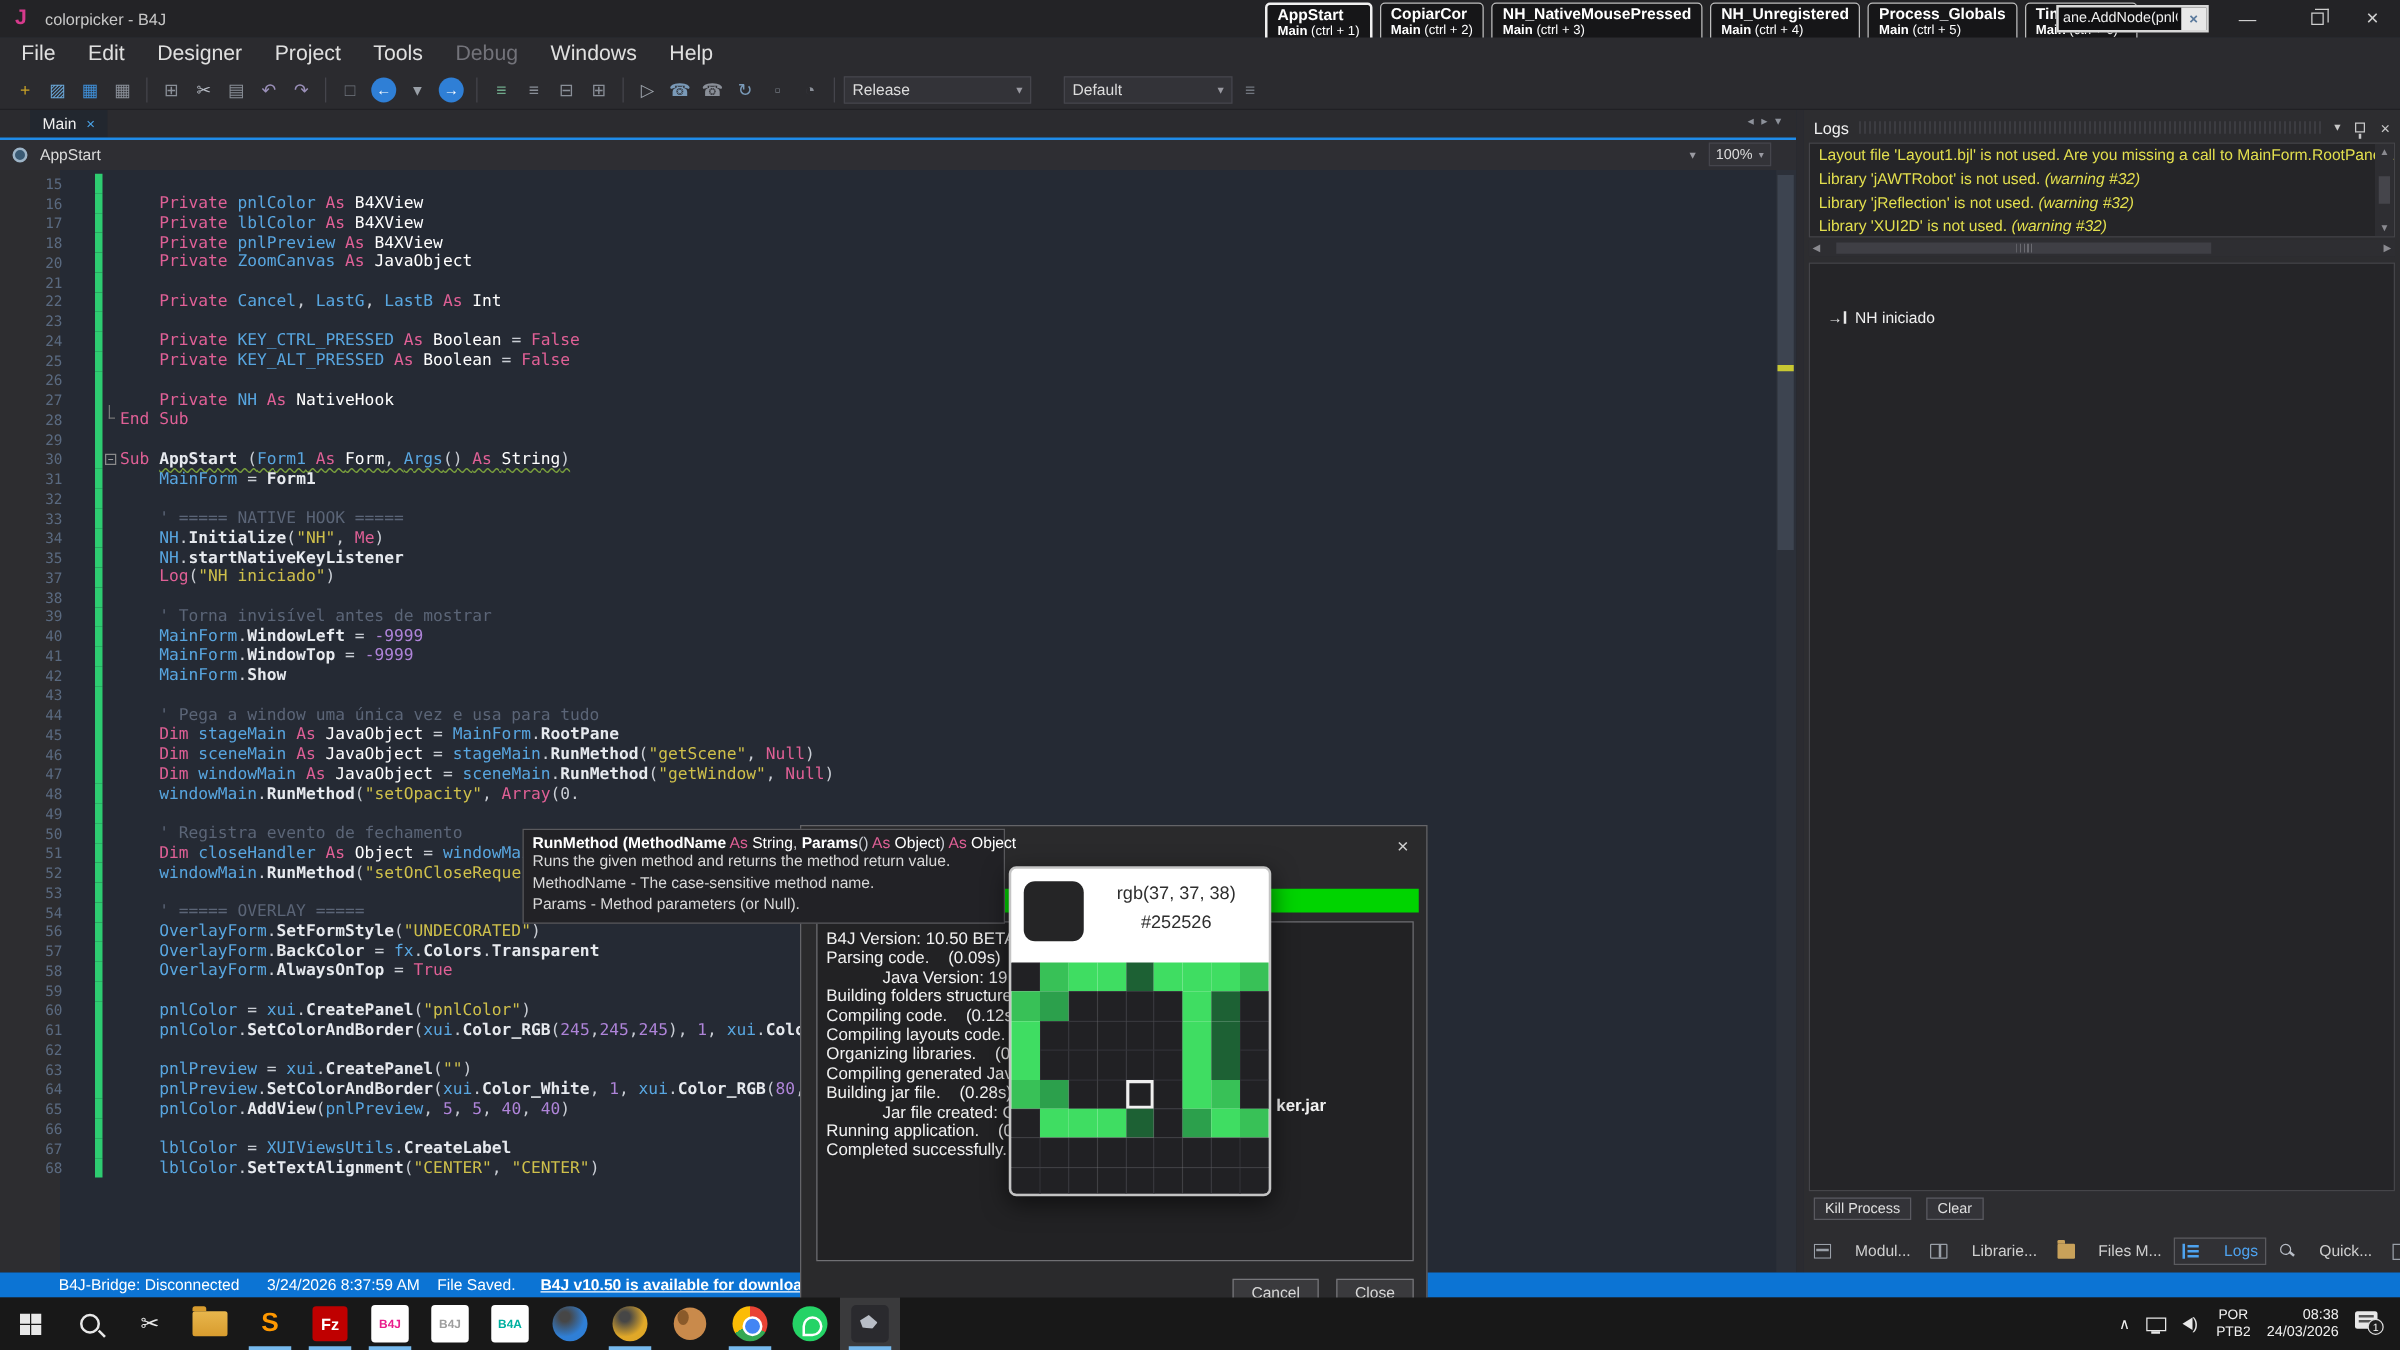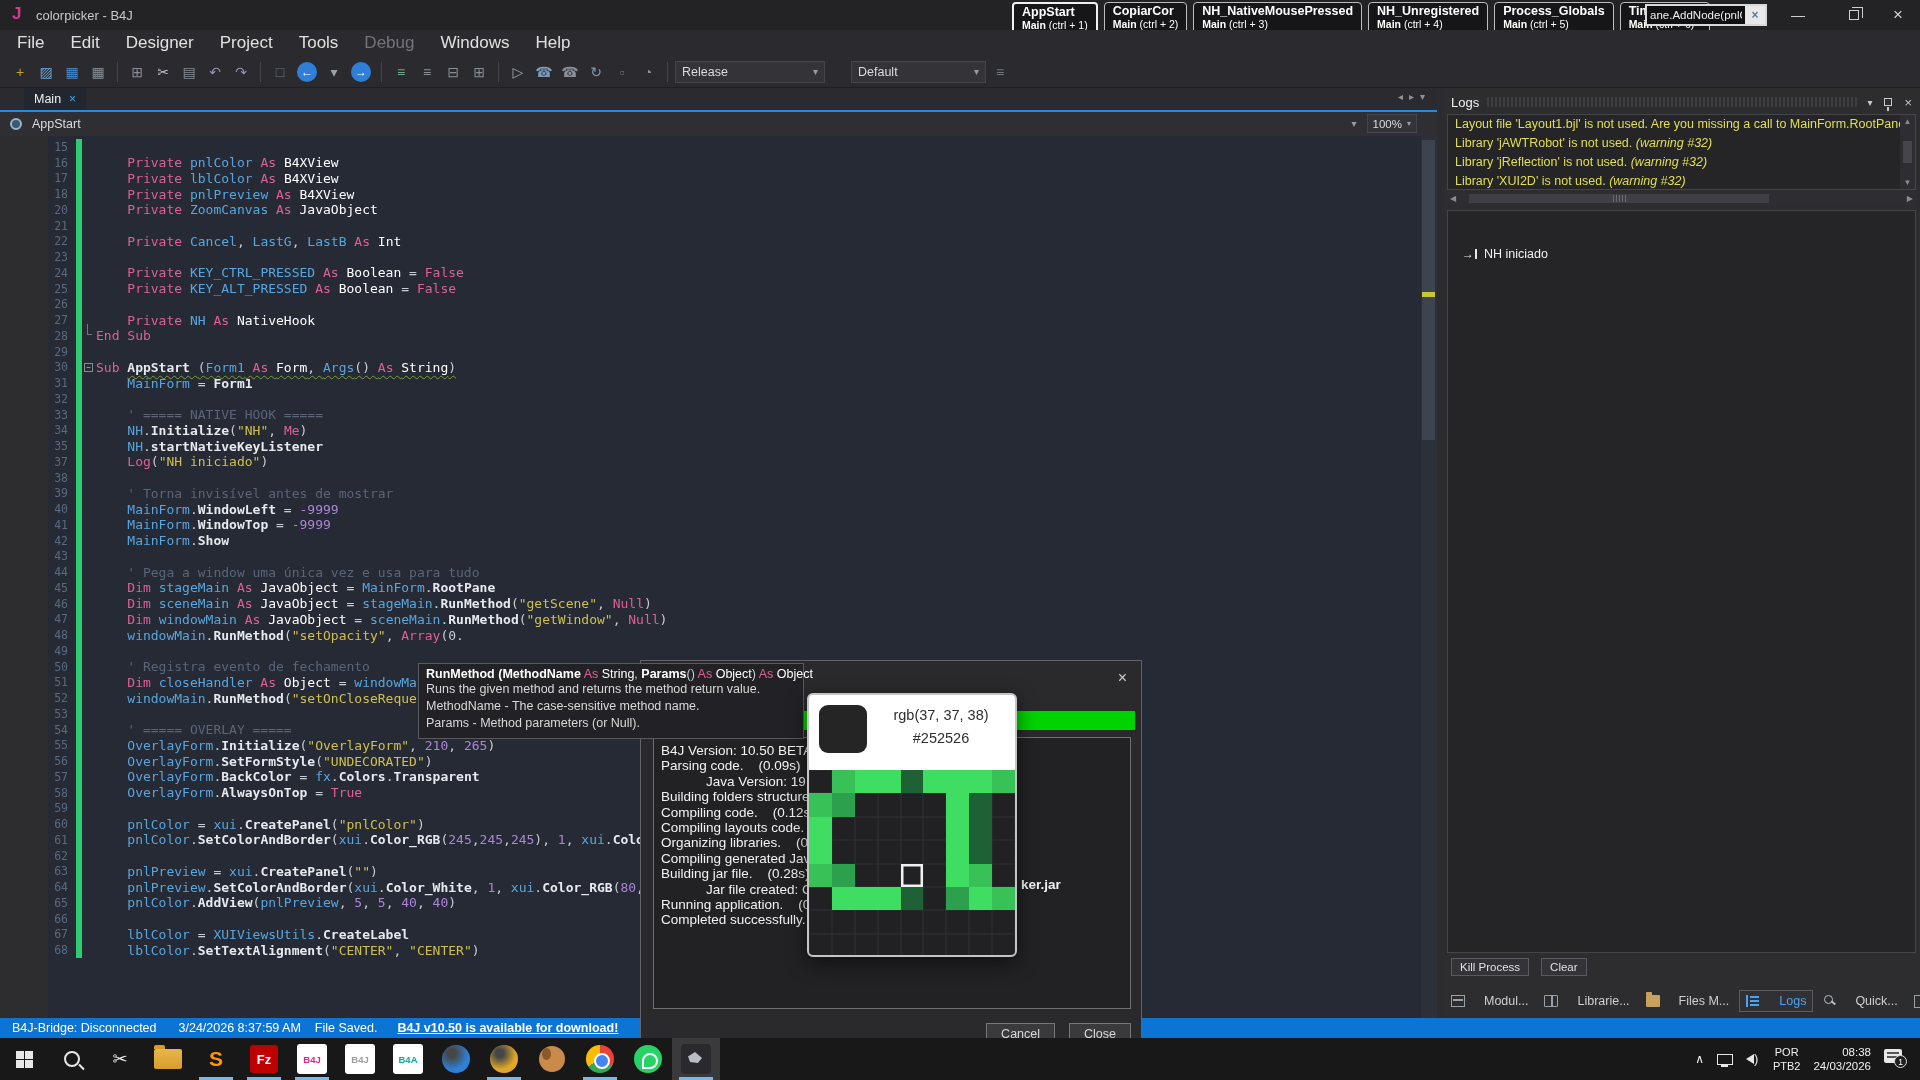--- a/index.html
+++ b/index.html
@@ -58,21 +58,21 @@
         background:#3a5a74;}
   #mod-name{margin-left:10px;font-size:12.5px;color:#dcdcdc;}
   #sub-right{position:absolute;right:20px;top:2px;display:flex;align-items:center;gap:10px;}
   #sub-caret{color:#9a9aa2;font-size:10px;}
   #zoom-box{height:19px;background:#333338;border:1px solid #45454c;color:#dcdcdc;font-size:11.5px;
         display:flex;align-items:center;padding:0 5px;gap:5px;}
   #code-wrap{position:absolute;left:0;top:48px;width:100%;height:882px;background:#252a34;overflow:hidden;}
   #margin-strip{position:absolute;left:0;top:0;width:48px;height:100%;background:#2d2d30;}
   #code-rows{position:absolute;left:0;top:3px;width:100%;}
   .crow{height:15.75px;display:flex;align-items:center;position:relative;}
-  .crow .ln{width:76px;padding-right:8px;text-align:right;font-family:"DejaVu Sans Mono",monospace;
+  .crow .ln{width:76px;padding-right:26px;text-align:right;font-family:"DejaVu Sans Mono",monospace;
         font-size:11.5px;color:#5a6a80;flex:none;}
   .crow .bar{width:6px;height:100%;background:#2ecc71;flex:none;}
   .crow .foldc{width:14px;flex:none;position:relative;height:100%;}
   .foldbox{position:absolute;left:2px;top:3px;width:9px;height:9px;border:1px solid #8a8a8a;
         color:#cfcfcf;font-size:8px;line-height:7px;text-align:center;background:#252a34;}
   .foldend{position:absolute;left:5px;top:-4px;width:5px;height:11px;border-left:1px solid #777;
         border-bottom:1px solid #777;}
   .crow pre{margin:0;font-family:"DejaVu Sans Mono",monospace;font-size:13px;white-space:pre;}
   .crow.current:after{content:"";position:absolute;left:90px;right:18px;top:0;bottom:0;
         border:1px solid #62626a;pointer-events:none;}
@@ -126,21 +126,21 @@
   .mini.logs{border-left:2px solid #4ea3f0;}
   .mini.logs:before{content:"";position:absolute;left:2px;top:1px;width:9px;height:2px;background:#4ea3f0;box-shadow:0 4px 0 #4ea3f0, 0 8px 0 #4ea3f0;}
   .mini.quick{width:13px;}
   .mini.quick:before{content:"";position:absolute;left:1px;top:0;width:7px;height:7px;border:1.5px solid #b8bdc6;border-radius:50%;}
   .mini.quick:after{content:"";position:absolute;left:8px;top:7px;width:5px;height:1.5px;background:#b8bdc6;transform:rotate(40deg);}
   .mini.findall:before{content:"";position:absolute;left:0;top:0;width:9px;height:11px;border:1.5px solid #9aa0a8;}
   .mini.findall:after{content:"";position:absolute;left:6px;top:4px;width:6px;height:6px;border:1.5px solid #b8bdc6;border-radius:50%;background:#2d2d30;}
 
   
   #statusbar{left:0;top:1018px;width:1920px;height:20px;background:#0c74d4;display:flex;align-items:center;
-        font-size:12.5px;color:#fff;}
+        font-size:12.5px;color:#fff;padding-left:35px;}
   #sb-bridge{margin-left:12px;} #sb-date{margin-left:22px;} #sb-saved{margin-left:14px;}
   #sb-link{margin-left:20px;font-weight:bold;text-decoration:underline;}
 
   
   #dialog{left:640px;top:660px;width:502px;height:390px;background:#2a2a2c;border:1px solid #646468;z-index:50;}
   #dlg-close{position:absolute;right:14px;top:8px;color:#cfcfcf;font-size:16px;}
   #dlg-progress{position:absolute;left:7px;top:50px;width:487px;height:19px;background:#00d400;}
   #dlg-logbox{position:absolute;left:12px;top:76px;width:478px;height:272px;background:#222224;border:1px solid #707074;
         overflow:hidden;padding:5px 0 0 7px;}
   .dlgline{font-size:13.5px;color:#f2f2f2;line-height:15.4px;white-space:pre;}
@@ -551,26 +551,20 @@
             <span class="foldc"></span>
             <pre><span class="p"></span></pre>
           </div>
           <div class="crow">
             <span class="ln">54</span>
             <span class="bar"></span>
             <span class="foldc"></span>
             <pre><span class="p">    </span><span class="c">' ===== OVERLAY =====</span></pre>
           </div>
           <div class="crow">
-            <span class="ln">55</span>
-            <span class="bar"></span>
-            <span class="foldc"></span>
-            <pre><span class="p">    </span><span class="i">OverlayForm</span><span class="p">.</span><span class="m">Initialize</span><span class="p">(</span><span class="s">"OverlayForm"</span><span class="p">, </span><span class="n">210</span><span class="p">, </span><span class="n">265</span><span class="p">)</span></pre>
-          </div>
-          <div class="crow">
             <span class="ln">56</span>
             <span class="bar"></span>
             <span class="foldc"></span>
             <pre><span class="p">    </span><span class="i">OverlayForm</span><span class="p">.</span><span class="m">SetFormStyle</span><span class="p">(</span><span class="s">"UNDECORATED"</span><span class="p">)</span></pre>
           </div>
           <div class="crow">
             <span class="ln">57</span>
             <span class="bar"></span>
             <span class="foldc"></span>
             <pre><span class="p">    </span><span class="i">OverlayForm</span><span class="p">.</span><span class="m">BackColor</span><span class="p"> = </span><span class="i">fx</span><span class="p">.</span><span class="m">Colors</span><span class="p">.</span><span class="m">Transparent</span></pre>

